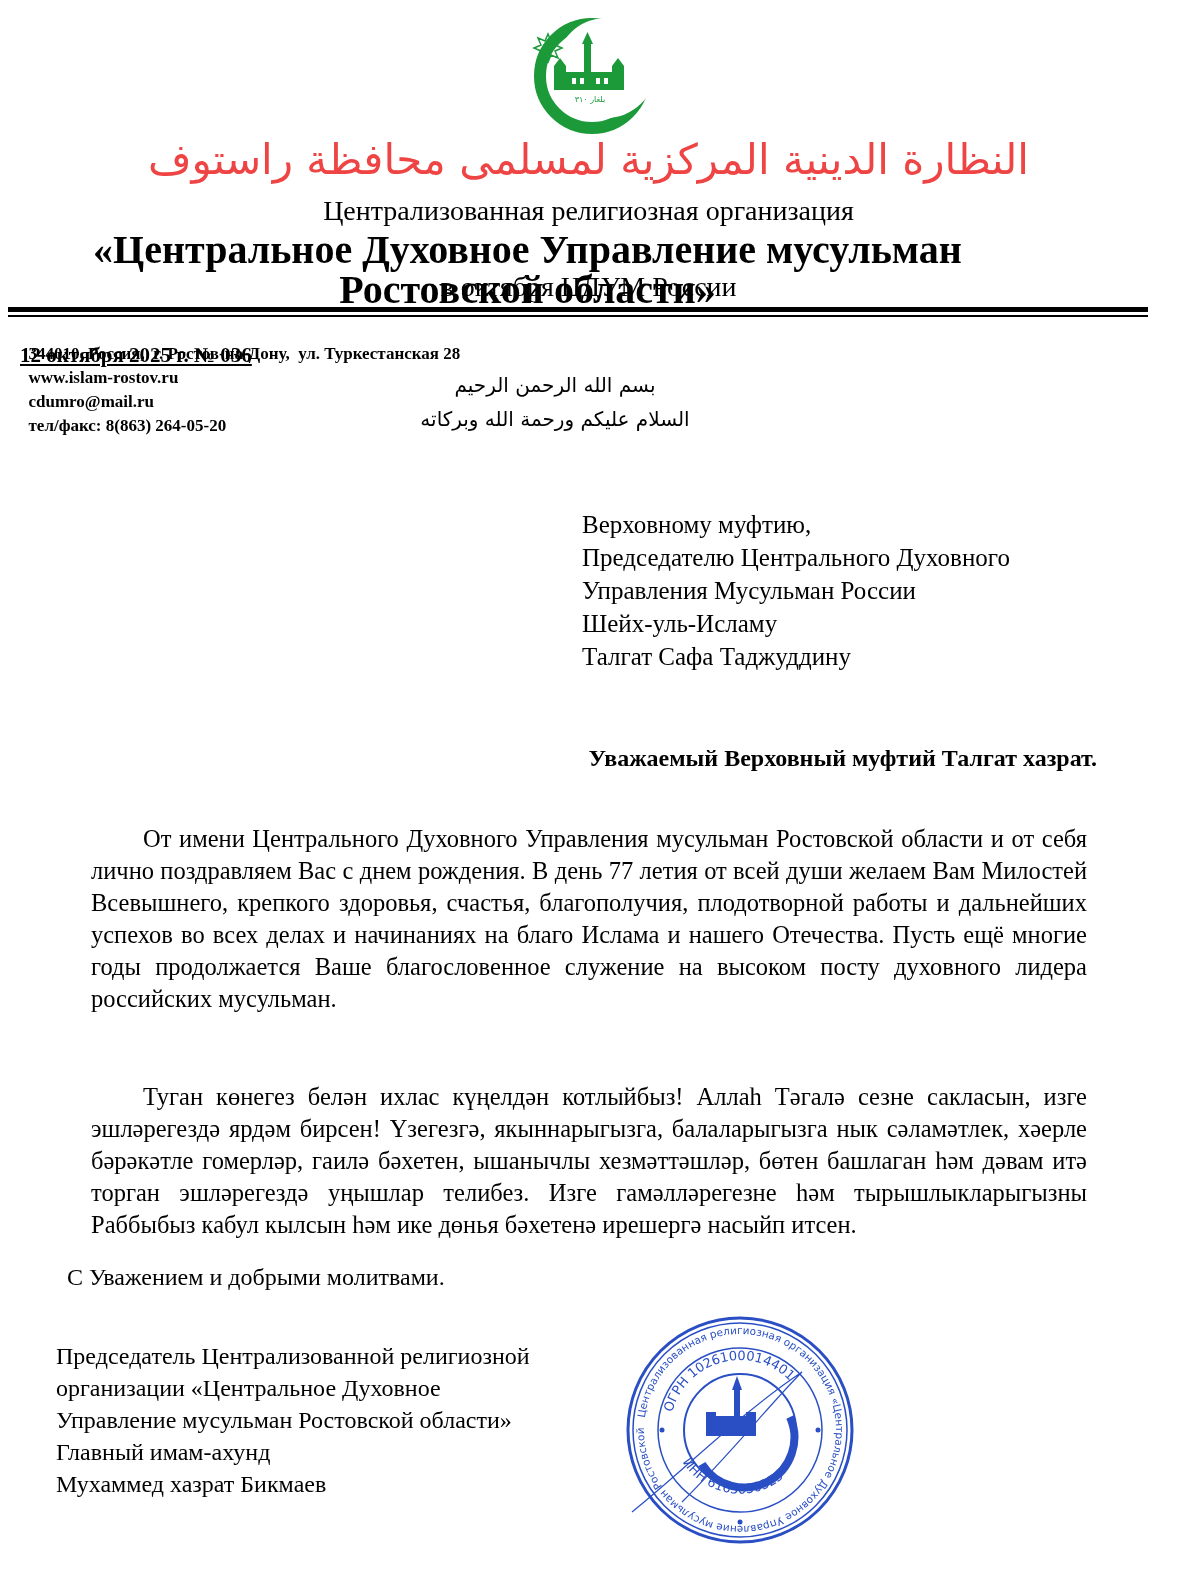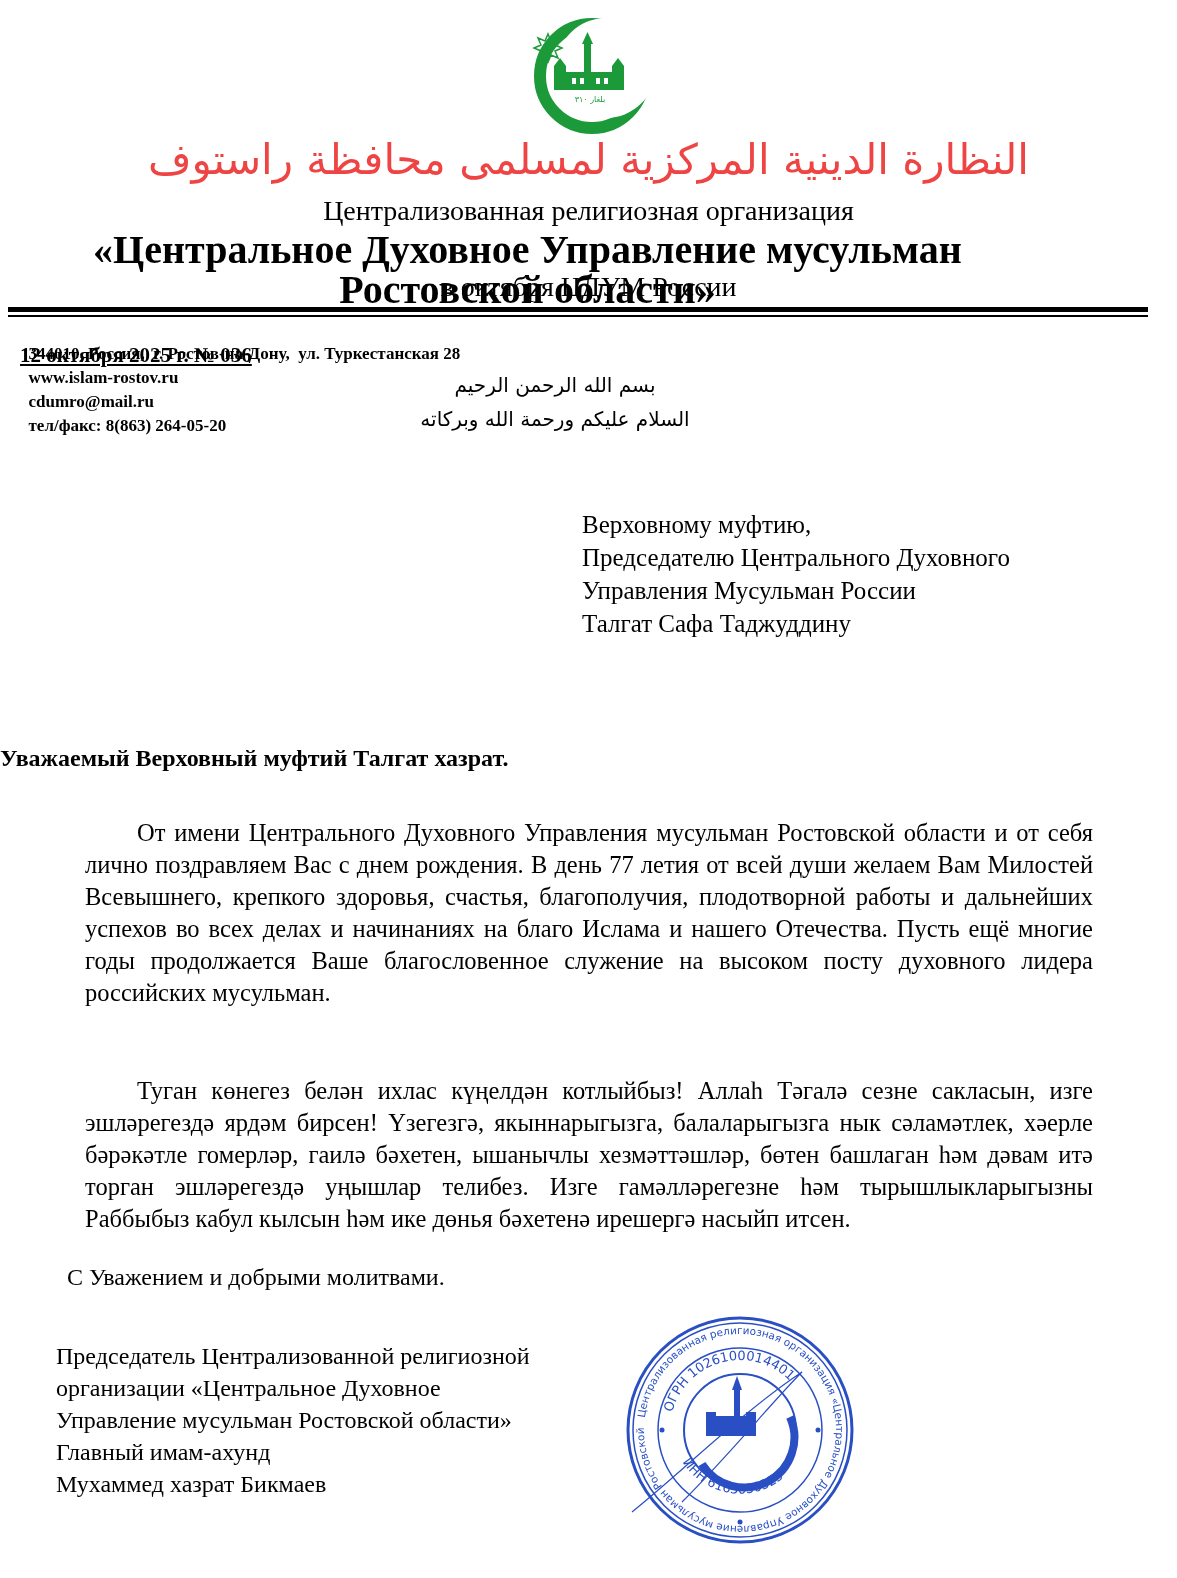--- a/index.html
+++ b/index.html
@@ -20,26 +20,26 @@
 
   .contact-line { left: 20px; top: 318px; width: 1157px; font-size: 17px; font-weight: bold; line-height: 24px; white-space: pre; }
   .contact-line span { margin-right: 20px; }
 
   .date-line { left: 20px; top: 342px; font-size: 21px; font-weight: bold; text-decoration: underline; line-height: 26px; }
 
   .arabic-block { left: 0; width: 1110px; top: 368px; text-align: center; font-family: "DejaVu Sans", sans-serif; font-size: 20px; line-height: 34px; direction: rtl; }
 
   .addressee { left: 582px; top: 508px; font-size: 25px; font-weight: normal; line-height: 33px; }
 
-  .salutation { left: 0; width: 1097px; top: 742px; text-align: left; font-size: 24px; font-weight: bold; line-height: 32px; }
+  .salutation { left: 0; width: 1097px; top: 742px; text-align: right; font-size: 24px; font-weight: bold; line-height: 32px; }
 
   .body-text { left: 75px; width: 1028px; font-size: 24.5px; line-height: 32px; text-align: justify; }
   .p1 { top: 807px; }
   .p2 { top: 1065px; }
-  .body-text p { margin: 10px; text-indent: 52px; }
+  .body-text p { margin: 16px; text-indent: 52px; }
 
   .closing { left: 67px; top: 1261px; font-size: 24px; line-height: 32px; }
   .signature { left: 56px; top: 1340px; font-size: 24px; line-height: 32px; }
 
   #stamp { left: 622px; top: 1312px; width: 236px; height: 236px; }
 </style>
 </head>
 <body>
 
 <svg id="logo" class="abs" viewBox="0 0 140 120">
@@ -83,20 +83,21 @@
 
 <div class="abs arabic-block">
   <div>بسم الله الرحمن الرحيم</div>
   <div>السلام عليكم ورحمة الله وبركاته</div>
 </div>
 
 <div class="abs addressee">
   <div>Верховному муфтию,</div>
   <div>Председателю  Центрального Духовного</div>
   <div>Управления Мусульман России</div>
+  <div>Шейх-уль-Исламу</div>
   <div>Талгат Сафа Таджуддину</div>
 </div>
 
 <div class="abs salutation">Уважаемый Верховный муфтий Талгат хазрат.</div>
 
 <div class="abs body-text p1">
   <p>От имени Центрального Духовного Управления мусульман Ростовской области и от себя лично поздравляем Вас с днем рождения. В день 77 летия от всей души желаем Вам Милостей Всевышнего, крепкого здоровья, счастья, благополучия, плодотворной работы и дальнейших успехов во всех делах и начинаниях на благо Ислама и нашего Отечества. Пусть ещё многие годы продолжается Ваше благословенное служение на высоком посту духовного лидера российских мусульман.</p>
 </div>
 <div class="abs body-text p2">
   <p>Туган көнегез белән ихлас күңелдән котлыйбыз! Аллаһ Тәгалә сезне сакласын, изге эшләрегездә ярдәм бирсен! Үзегезгә, якыннарыгызга, балаларыгызга нык сәламәтлек, хәерле бәрәкәтле гомерләр, гаилә бәхетен, ышанычлы хезмәттәшләр, бөтен башлаган  һәм дәвам итә торган эшләрегездә уңышлар телибез. Изге гамәлләрегезне һәм тырышлыкларыгызны Раббыбыз кабул кылсын һәм  ике дөнья бәхетенә ирешергә насыйп итсен.</p>

